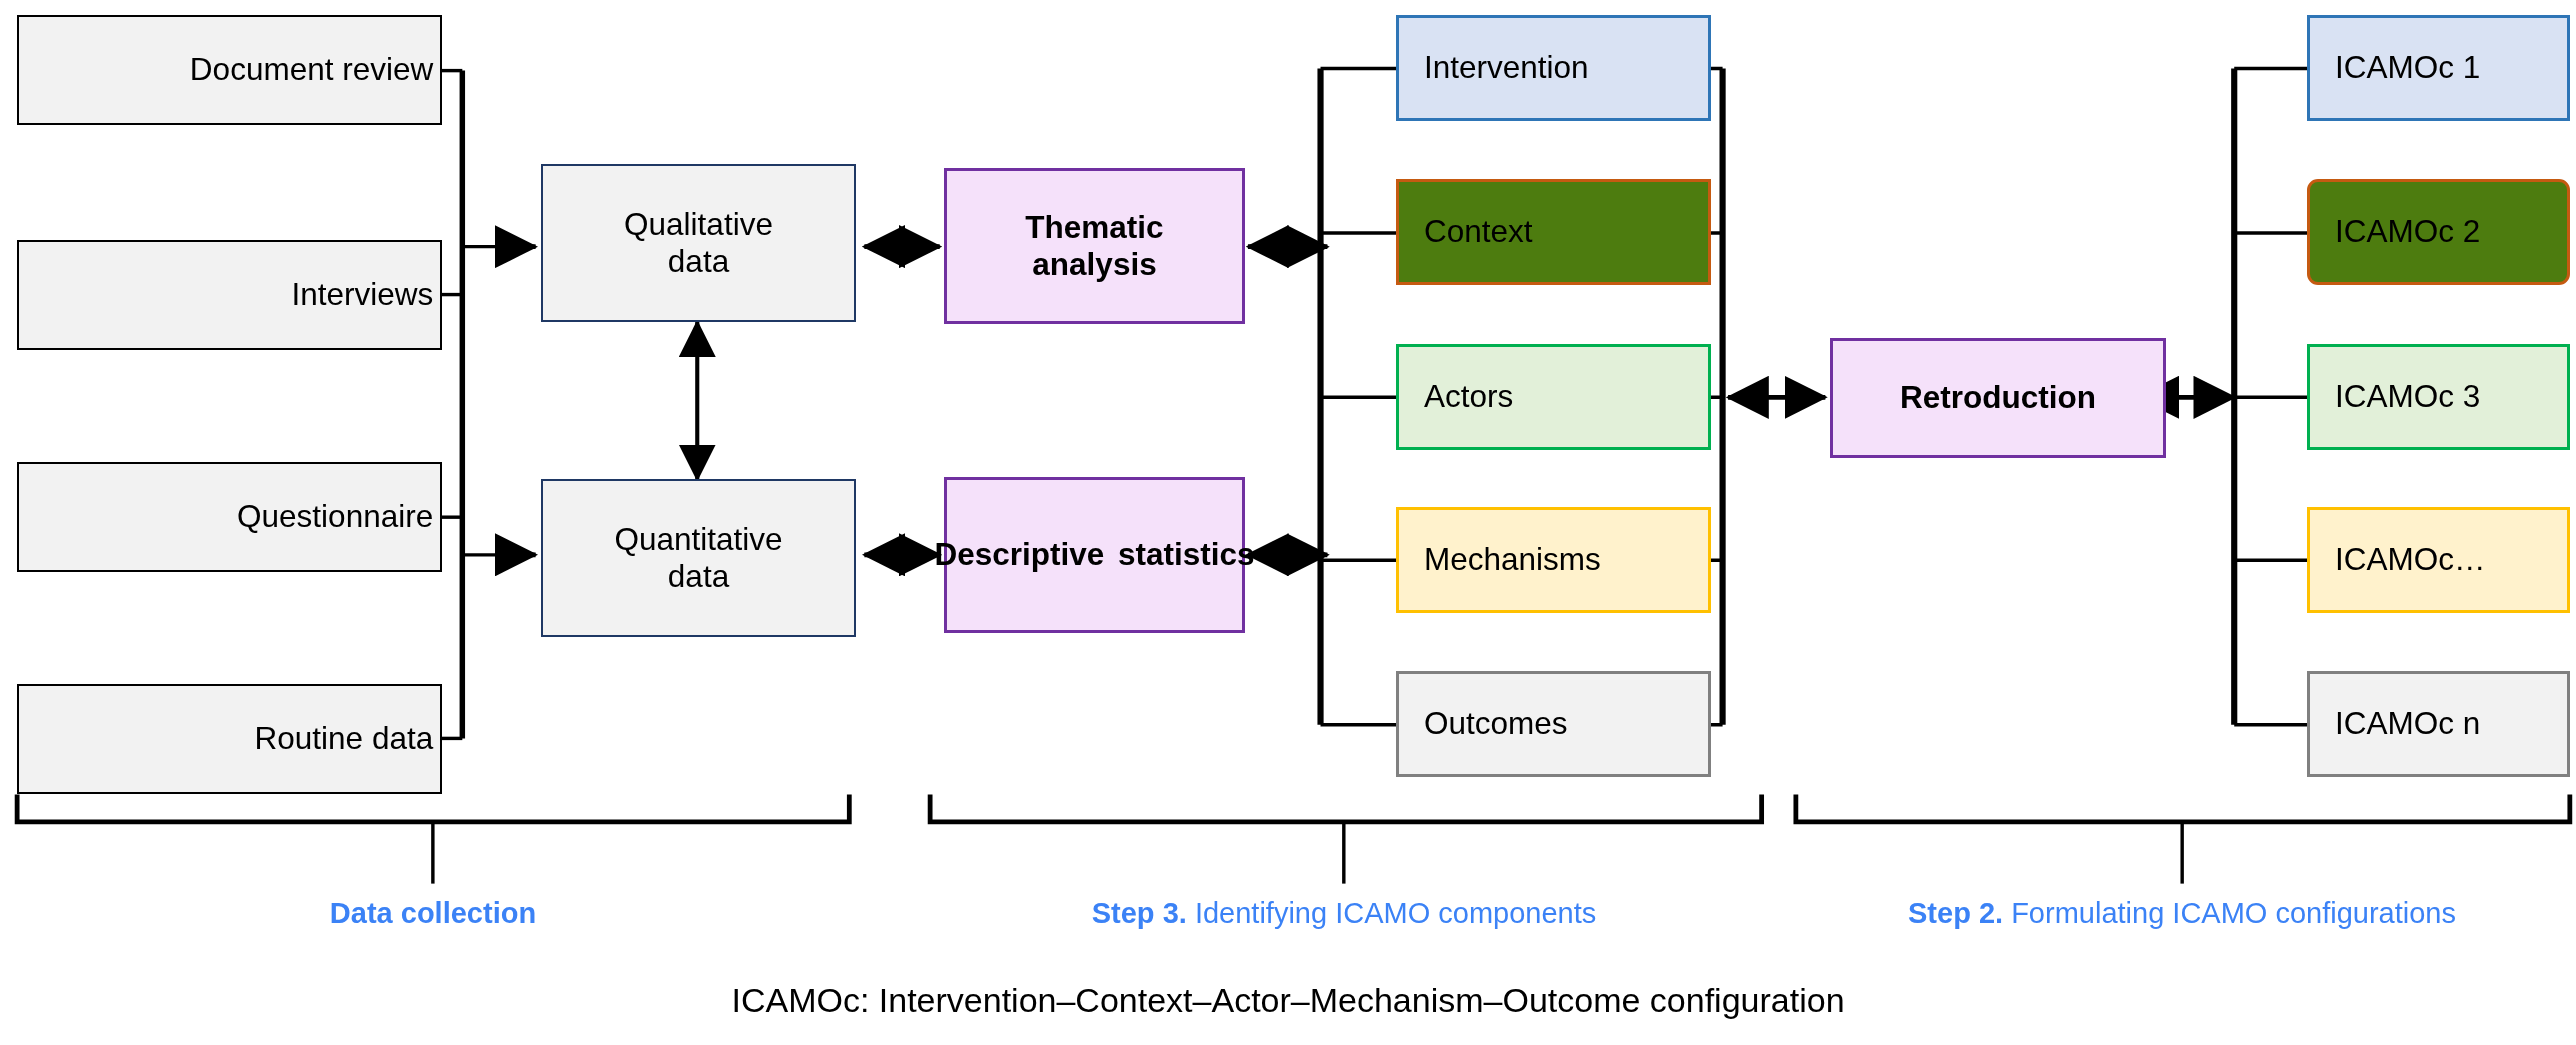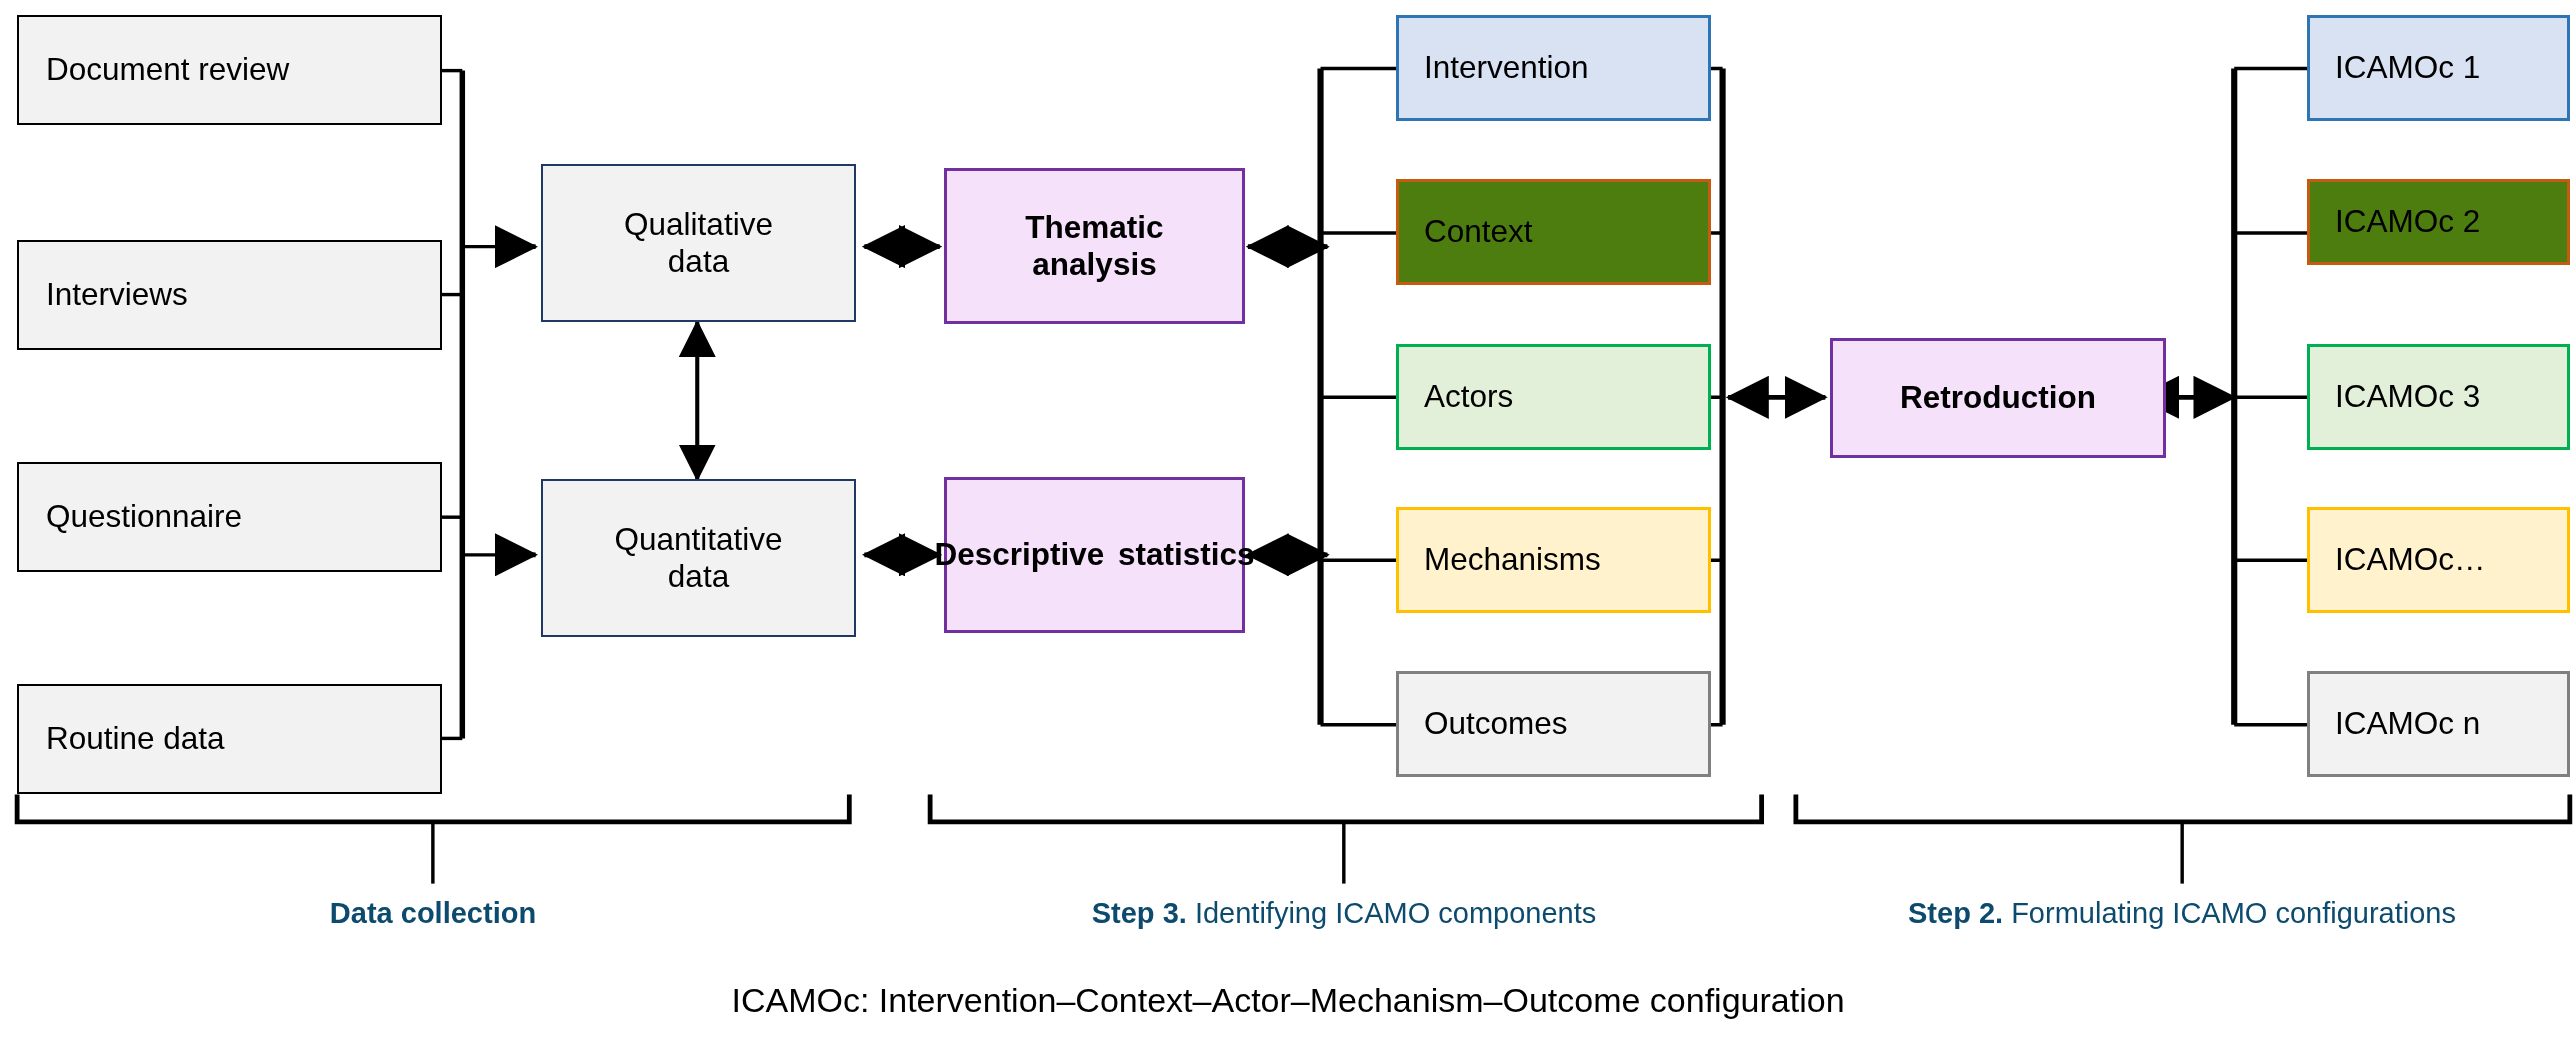--- a/index.html
+++ b/index.html
@@ -6,39 +6,39 @@
   html,body{margin:0;padding:0;background:#ffffff;}
   body{font-family:"Liberation Sans", sans-serif;}
   #stage{position:relative;width:2576px;height:1046px;background:#ffffff;overflow:hidden;}
   svg#wires{position:absolute;left:0;top:0;width:2576px;height:1046px;pointer-events:none;}
 
   .node{position:absolute;box-sizing:border-box;display:flex;align-items:center;
         justify-content:center;text-align:center;line-height:1.18;color:#000000;}
   .node span{display:block;padding:0 6.8px;}
 
   
-  .src{background:#F2F2F2;border:2.7px solid #000000;font-size:31.5px;justify-content:flex-start;}
+  .src{background:#F2F2F2;border:2.7px solid #000000;font-size:31.5px;justify-content:flex-end;}
   .src span{padding-left:27px;text-align:left;}
 
   
   .data{background:#F2F2F2;border:2.7px solid #1F3864;font-size:31.5px;}
 
   
   .analysis{background:#F5E1FA;border:3.4px solid #7030A0;font-size:31.5px;font-weight:bold;}
 
   
   .c-blue  {background:#D9E2F3;border:3.4px solid #2E75B6;}
   .c-orange{background:#4d7c0f;border:3.4px solid #C55A11;}
   .c-green {background:#E2F0D9;border:3.4px solid #00B050;}
   .c-amber {background:#FFF2CC;border:3.4px solid #FFC000;}
   .c-grey  {background:#F2F2F2;border:3.4px solid #808080;}
   .icamo{font-size:31.5px;justify-content:flex-start;}
   .icamo span{padding-left:25px;text-align:left;}
 
-  .steplabel{position:absolute;font-size:29px;color:#0c4a6e;white-space:nowrap;
+  .steplabel{position:absolute;font-size:29px;color:#3b82f6;white-space:nowrap;
              text-align:center;transform:translateX(-50%);}
   .steplabel b{font-weight:bold;}
   .caption{position:absolute;font-size:34px;color:#000;white-space:nowrap;
            text-align:center;transform:translateX(-50%);}
 </style>
 </head>
 <body>
 
 <div id="stage">
 
@@ -171,21 +171,21 @@
     <span>Outcomes</span>
   </div>
 
   <div class="node analysis" style="left:1830px; top:338px; width:336px; height:120px;">
     <span>Retroduction</span>
   </div>
 
   <div class="node icamo c-blue" style="left:2307px; top:15px;  width:263px; height:106px;">
     <span>ICAMOc 1</span>
   </div>
-  <div class="node icamo c-orange" style="left:2307px; top:179px; width:263px; height:86px;">
+  <div class="node icamo c-orange" style="left:2307px; top:179px; width:263px; height:106px;border-radius:11px;">
     <span>ICAMOc 2</span>
   </div>
   <div class="node icamo c-green" style="left:2307px; top:344px; width:263px; height:106px;">
     <span>ICAMOc 3</span>
   </div>
   <div class="node icamo c-amber" style="left:2307px; top:507px; width:263px; height:106px;">
     <span>ICAMOc…</span>
   </div>
   <div class="node icamo c-grey" style="left:2307px; top:671px; width:263px; height:106px;">
     <span>ICAMOc n</span>

